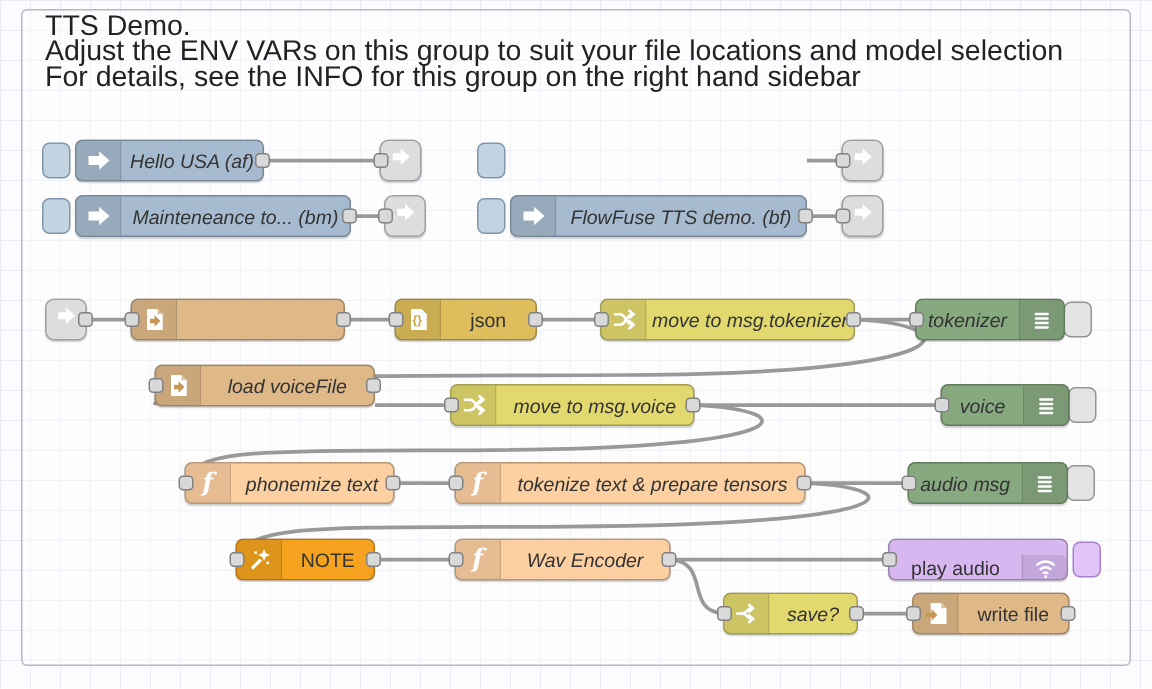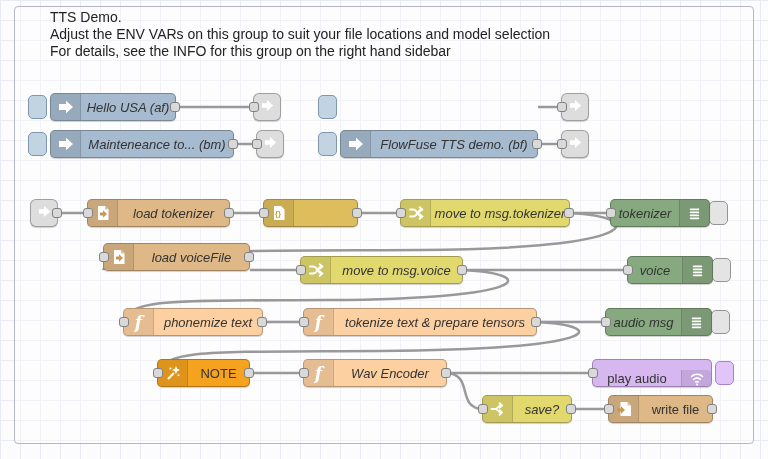--- a/index.html
+++ b/index.html
@@ -4,21 +4,21 @@
 <style>
   html,body{margin:0;padding:0;}
   body{font-family:"Liberation Sans","DejaVu Sans",sans-serif;}
   #canvas{position:relative;width:768px;height:459px;overflow:hidden;
     background-color:#fcfcfe;
     background-image:linear-gradient(to right,#e9ebf4 1px,transparent 1px),
                      linear-gradient(to bottom,#e9ebf4 1px,transparent 1px);
     background-size:20px 20px;}
   .group-rect{position:absolute;left:14px;top:6px;width:740px;height:438px;
     border:1px solid #b4b7c8;border-radius:4px;background:rgba(255,255,255,0.35);box-sizing:border-box;}
-  .group-title{position:absolute;left:30px;top:9px;font-size:14px;line-height:17px;color:#222;white-space:nowrap;margin-left:20px;}
+  .group-title{position:absolute;left:30px;top:9px;font-size:19px;line-height:17px;color:#222;white-space:nowrap;}
   .wires{position:absolute;left:0;top:0;z-index:1;}
   .wire{fill:none;stroke:#999;stroke-width:2.5px;}
   .node{position:absolute;height:28px;display:flex;align-items:stretch;z-index:2;
     border:1px solid rgba(0,0,0,0.28);border-radius:5px;box-sizing:border-box;
     box-shadow:0 1px 1px rgba(0,0,0,0.18);}
   .node .label{flex:1;display:flex;align-items:center;justify-content:center;
     font-size:13px;color:#333;padding:0 6px;white-space:nowrap;overflow:hidden;}
   .node .label.italic{font-style:italic;}
   .icon-region{width:29px;display:flex;align-items:center;justify-content:center;
     background:rgba(0,0,0,0.09);border-right:1px solid rgba(0,0,0,0.12);
@@ -155,32 +155,32 @@
 
   <div class="node filenode" style="left:87px;top:199px;width:143px">
     <span class="port in"></span>
     <span class="icon-region">
       <svg width="16" height="16" viewBox="0 0 16 16">
           <path d="M3 1h7l3.5 3.5V15H3z" fill="#fff"></path>
           <path d="M10 1l3.5 3.5H10z" fill="#d9c49a"></path>
           <path d="M5 7.5h3V5.2L12 9l-4 3.8V10.5H5z" fill="#c79757"></path>
         </svg>
     </span>
-    <span class="label italic">load tokenizer</span>
     <span class="port out"></span>
   </div>
 
   <div class="node jsonnode" style="left:263px;top:199px;width:95px">
     <span class="port in"></span>
     <span class="icon-region">
       <svg width="16" height="16" viewBox="0 0 16 16">
           <path d="M3 1h7l3.5 3.5V15H3z" fill="#fff"></path>
           <text x="4" y="11" font-size="8" font-weight="bold" fill="#c9a33e">{}</text>
         </svg>
     </span>
+    <span class="label">json</span>
     <span class="port out"></span>
   </div>
 
   <div class="node changenode" style="left:400px;top:199px;width:170px">
     <span class="port in"></span>
     <span class="icon-region">
       <svg width="16" height="16" viewBox="0 0 16 16">
           <g stroke="#fff" stroke-width="1.8" fill="none" stroke-linecap="round">
             <path d="M2 4.5h3c5 0 4 7 9 7"></path>
             <path d="M2 11.5h3c5 0 4-7 9-7"></path>

